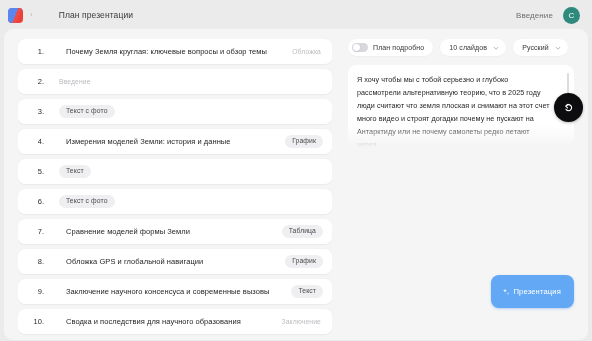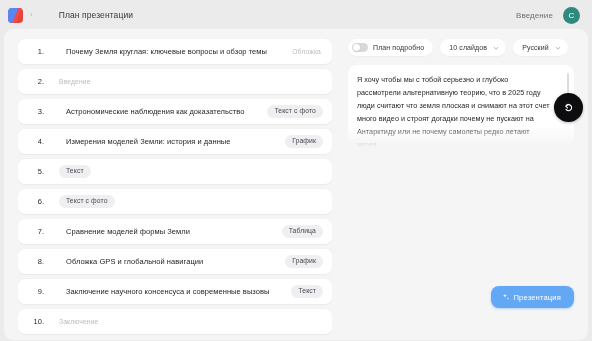--- a/index.html
+++ b/index.html
@@ -304,21 +304,21 @@
   }
 
   .generate-btn {
     position: absolute;
     right: 0;
     bottom: 32px;
     background: #63a8f5;
     color: #ffffff;
     border: none;
     border-radius: 8px;
-    height: 22px;
+    height: 33px;
     padding: 0 13px 0 11px;
     display: flex;
     align-items: center;
     gap: 3px;
     font-family: inherit;
     font-size: 7.6px;
     letter-spacing: .15px;
     cursor: pointer;
     box-shadow: 0 1px 2.5px rgba(70,140,225,.35);
   }
@@ -353,21 +353,20 @@
             <span class="row-num">1.</span>
             <span class="row-title">Почему Земля круглая: ключевые вопросы и обзор темы</span>
             <span class="row-tag plain">Обложка</span>
           </div>
           <div class="outline-row">
             <span class="row-num">2.</span>
             <span class="row-tag plain">Введение</span>
           </div>
           <div class="outline-row">
             <span class="row-num">3.</span>
-            <span class="row-title">Астрономические наблюдения как доказательство</span>
             <span class="row-tag pill">Текст с фото</span>
           </div>
           <div class="outline-row">
             <span class="row-num">4.</span>
             <span class="row-title">Измерения моделей Земли: история и данные</span>
             <span class="row-tag pill">График</span>
           </div>
           <div class="outline-row">
             <span class="row-num">5.</span>
             <span class="row-tag pill">Текст</span>
@@ -386,20 +385,21 @@
             <span class="row-title">Обложка GPS и глобальной навигации</span>
             <span class="row-tag pill">График</span>
           </div>
           <div class="outline-row">
             <span class="row-num">9.</span>
             <span class="row-title">Заключение научного консенсуса и современные вызовы</span>
             <span class="row-tag pill">Текст</span>
           </div>
           <div class="outline-row">
             <span class="row-num">10.</span>
+            <span class="row-title">Сводка и последствия для научного образования</span>
             <span class="row-tag plain">Заключение</span>
           </div>
         </div>
 
       <div class="right">
 
         <div class="controls">
 
           <div class="ctl ctl-toggle">
             <div class="switch">

